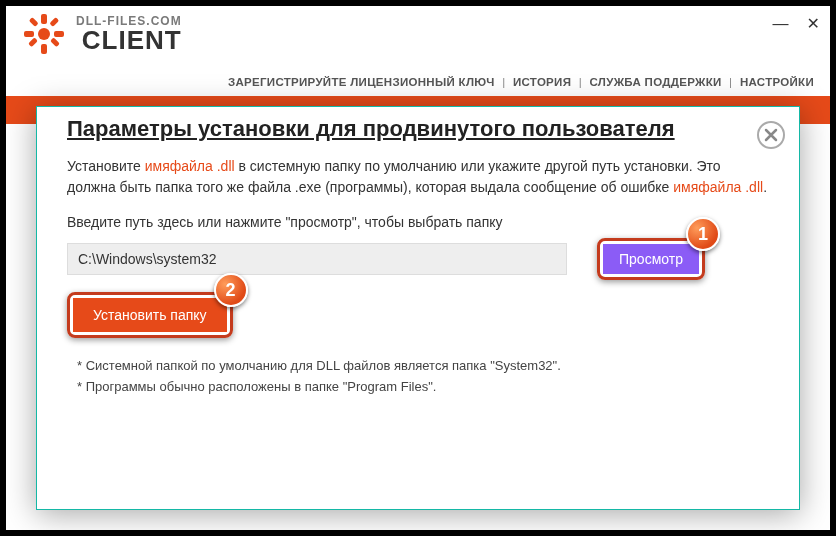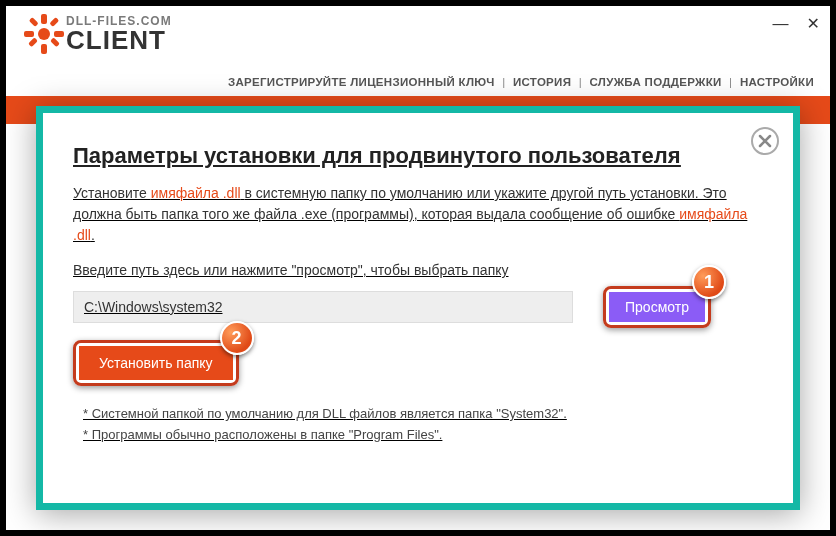--- a/index.html
+++ b/index.html
@@ -19,20 +19,22 @@
   }
   .titlebar {
     display: flex;
     justify-content: space-between;
     align-items: flex-start;
     padding: 6px 10px 0 16px;
   }
   .brand {
     display: flex;
     align-items: center;
+    gap: 10px;
+    text-align: right;
   }
   .brand-text {
     display: flex;
     flex-direction: column;
     line-height: 1;
   }
   .brand-top {
     font-size: 12px;
     letter-spacing: 1px;
     color: #7a7a7a;
@@ -69,23 +71,22 @@
     margin: 0;
   }
   .modal-overlay {
     position: absolute;
     top: 100px;
     left: 30px;
     right: 30px;
     bottom: 20px;
     background: #fff;
     box-shadow: 0 4px 30px rgba(0,0,0,0.35);
-    border: 7px solid #14b8a6;
-    padding: 30px 30px;
-    text-decoration: underline;
+    border: 1px solid #14b8a6;
+    padding: 9px 30px;
   }
   .modal-close {
     position: absolute;
     top: 14px;
     right: 14px;
     width: 28px;
     height: 28px;
     border-radius: 50%;
     border: 2px solid #aaa;
     color: #888;

